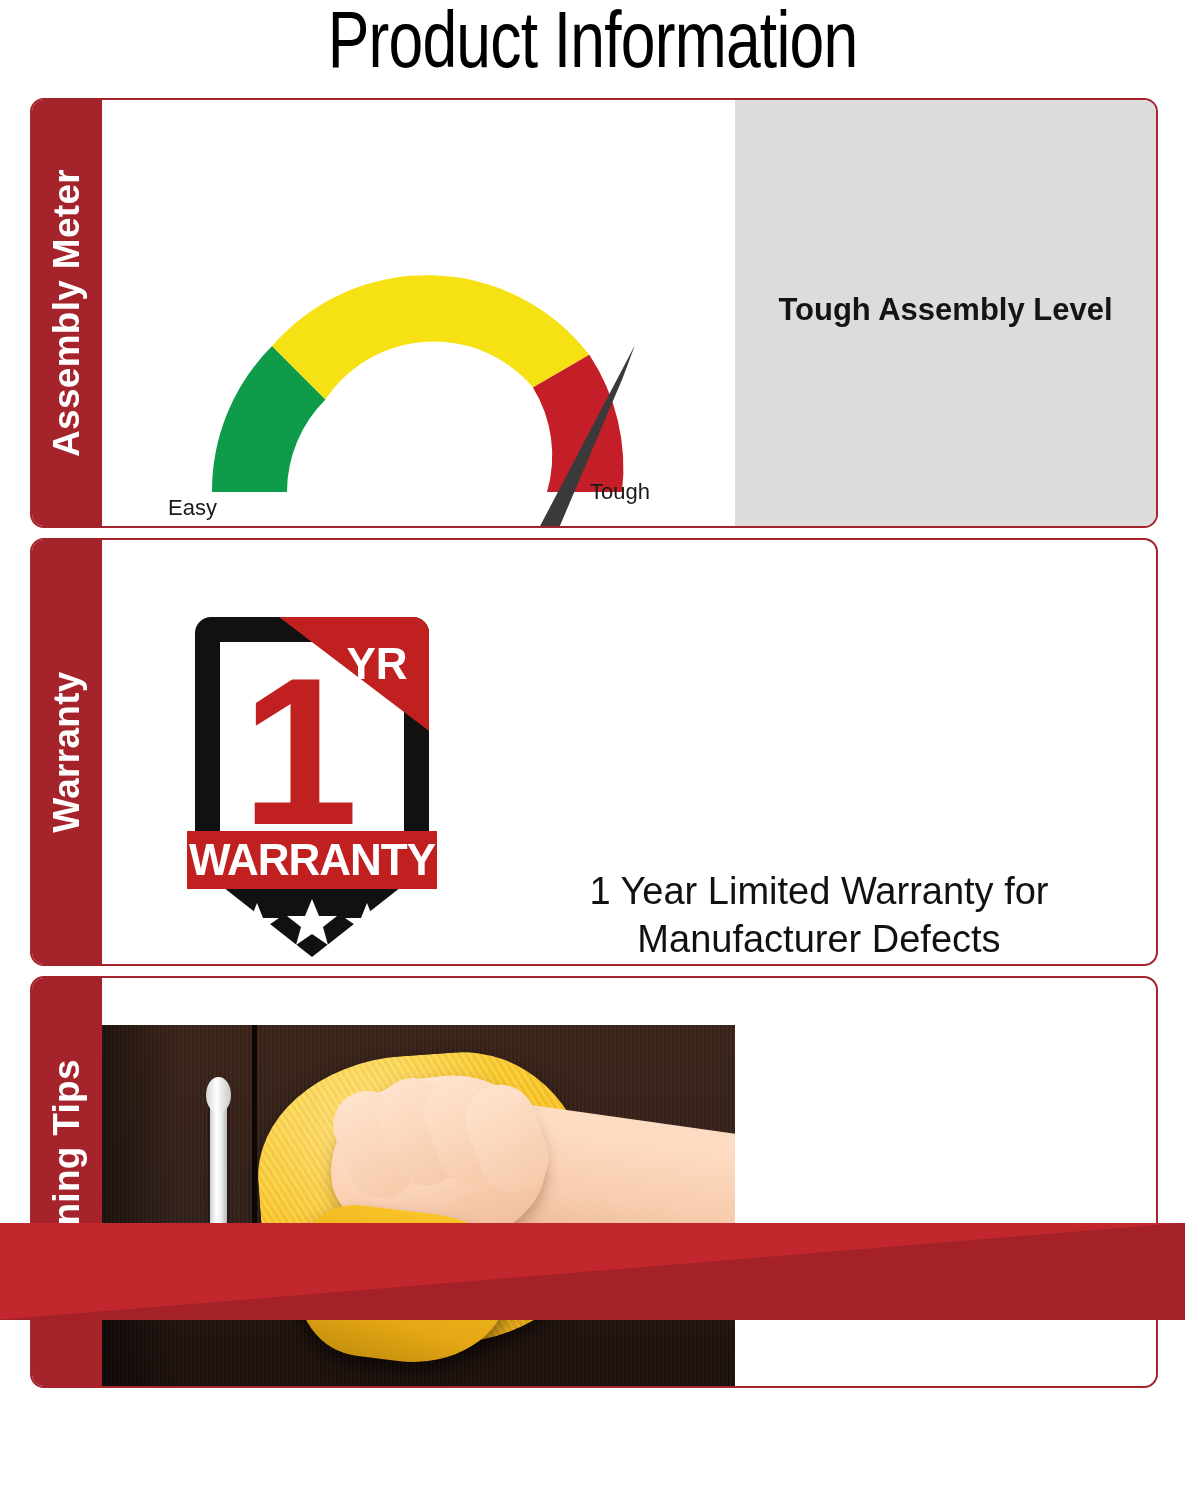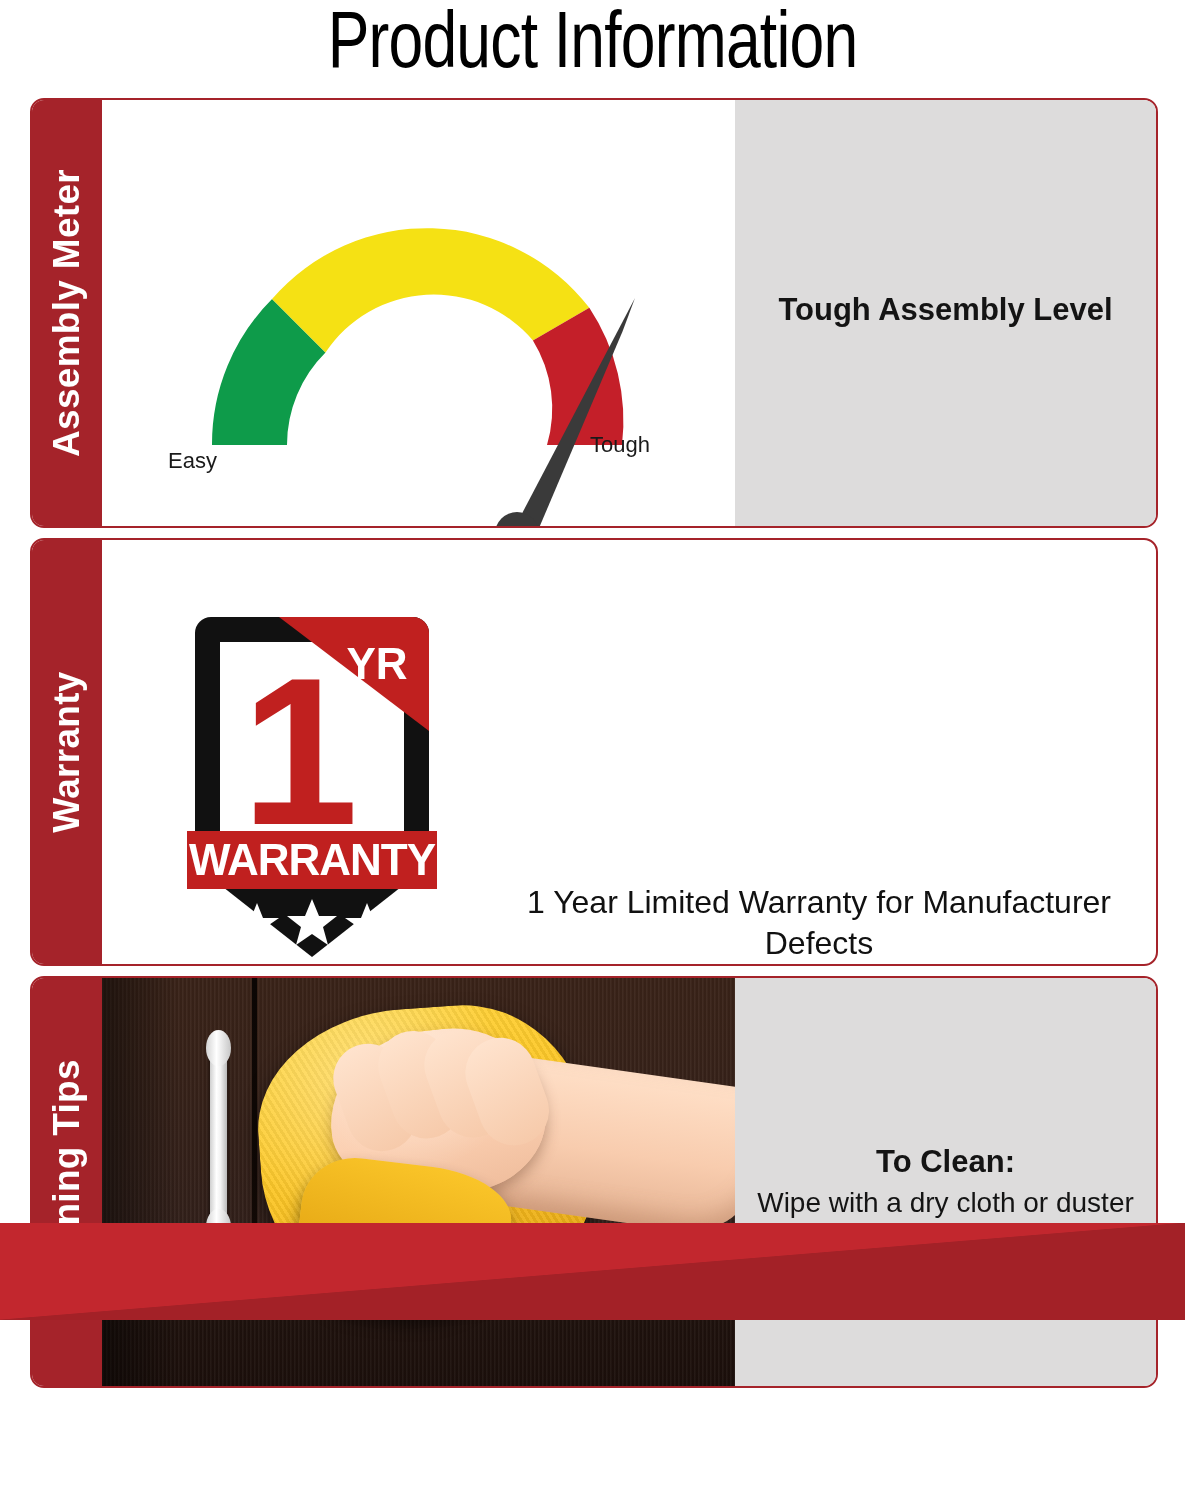--- a/index.html
+++ b/index.html
@@ -55,20 +55,21 @@
 
   .card-body {
     position: absolute; left: 70px; right: 0; top: 0; bottom: 0;
     display: flex;
   }
   .panel-visual {
     position: relative;
     background: #ffffff;
     flex: 0 0 633px;
     overflow: hidden;
+    margin-top: 47px;
   }
   .panel-text {
     flex: 1 1 auto;
     background: #DDDCDC;
     display: flex; flex-direction: column;
     align-items: center; justify-content: center;
     padding: 0 12px;
     text-align: center;
   }
   .panel-text .heading {
@@ -87,21 +88,21 @@
   }
   #gauge-label-easy { left: 66px;  top: 348px; }
   #gauge-label-tough{ left: 488px; top: 332px; }
 
   
   .warranty-body { display: flex; align-items: flex-end; height: 100%; }
   .badge-col { flex: 0 0 420px; display: flex; align-items: center; justify-content: center; }
   .warranty-text-col {
     flex: 1 1 auto; padding-right: 40px;
     text-align: center;
-    font-size: 32px; color: #111; line-height: 1.28;
+    font-size: 38px; color: #111; line-height: 1.28;
   }
 
   
   .photo {
     position: absolute; inset: 0;
     background:
       linear-gradient(90deg, rgba(0,0,0,.45) 0%, rgba(0,0,0,0) 12%),
       repeating-linear-gradient(90deg,
         rgba(255,255,255,.045) 0px, rgba(255,255,255,.045) 1px,
         rgba(0,0,0,.05) 2px, rgba(0,0,0,.05) 4px),
@@ -282,24 +283,20 @@
           <div class="arm"></div>
           <div class="hand">
             <div class="knuckle" style="left:12px;  top:6px;"></div>
             <div class="knuckle" style="left:58px;  top:-2px;"></div>
             <div class="knuckle" style="left:104px; top:2px;"></div>
             <div class="knuckle" style="left:144px; top:14px;"></div>
           </div>
           <div class="cloth-fold"></div>
         </div>
       </div>
-      <div class="panel-text">
-        <div class="heading">To Clean:</div>
-        <div class="sub">Wipe with a dry cloth or duster</div>
-      </div>
     </div>
   </div>
 
   <div class="bottom-banner">
     <div class="stripe"></div>
   </div>
 
 </div>
 
 </body></html>

